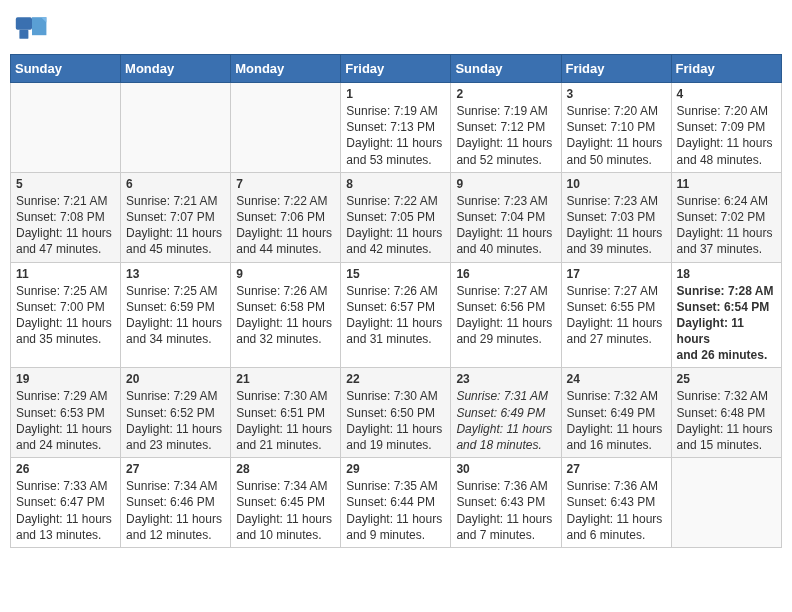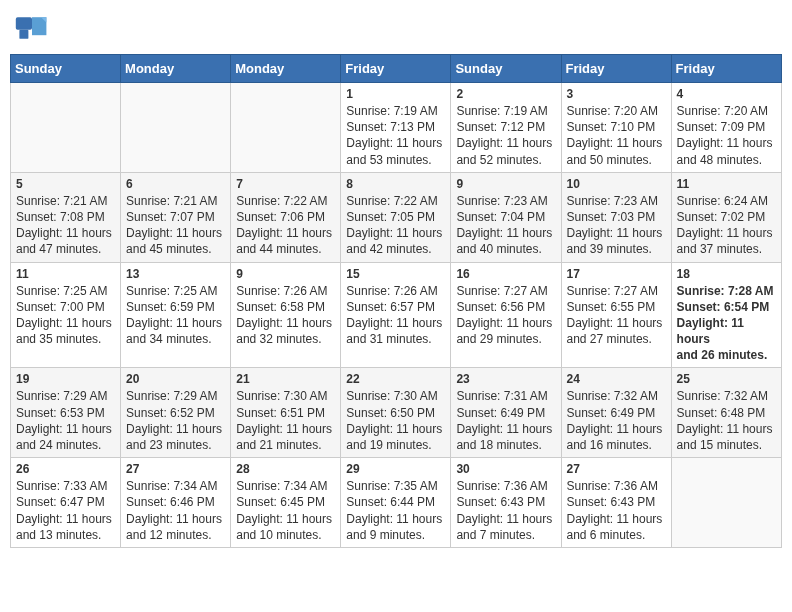--- a/index.html
+++ b/index.html
@@ -287,21 +287,21 @@
         </td>
         <td>
           <span class="day-num">22</span>
           <div class="day-info" style="white-space: pre-line;">Sunrise: 7:30 AM
 Sunset: 6:50 PM
 Daylight: 11 hours
 and 19 minutes.</div>
         </td>
         <td>
           <span class="day-num">23</span>
-          <div class="day-info" style="white-space: pre-line;">Sunrise: 7:31 AM
+          <div class="day-info" style="white-space: pre-line; font-style: italic;">Sunrise: 7:31 AM
 Sunset: 6:49 PM
 Daylight: 11 hours
 and 18 minutes.</div>
         </td>
         <td>
           <span class="day-num">24</span>
           <div class="day-info" style="white-space: pre-line;">Sunrise: 7:32 AM
 Sunset: 6:49 PM
 Daylight: 11 hours
 and 16 minutes.</div>

